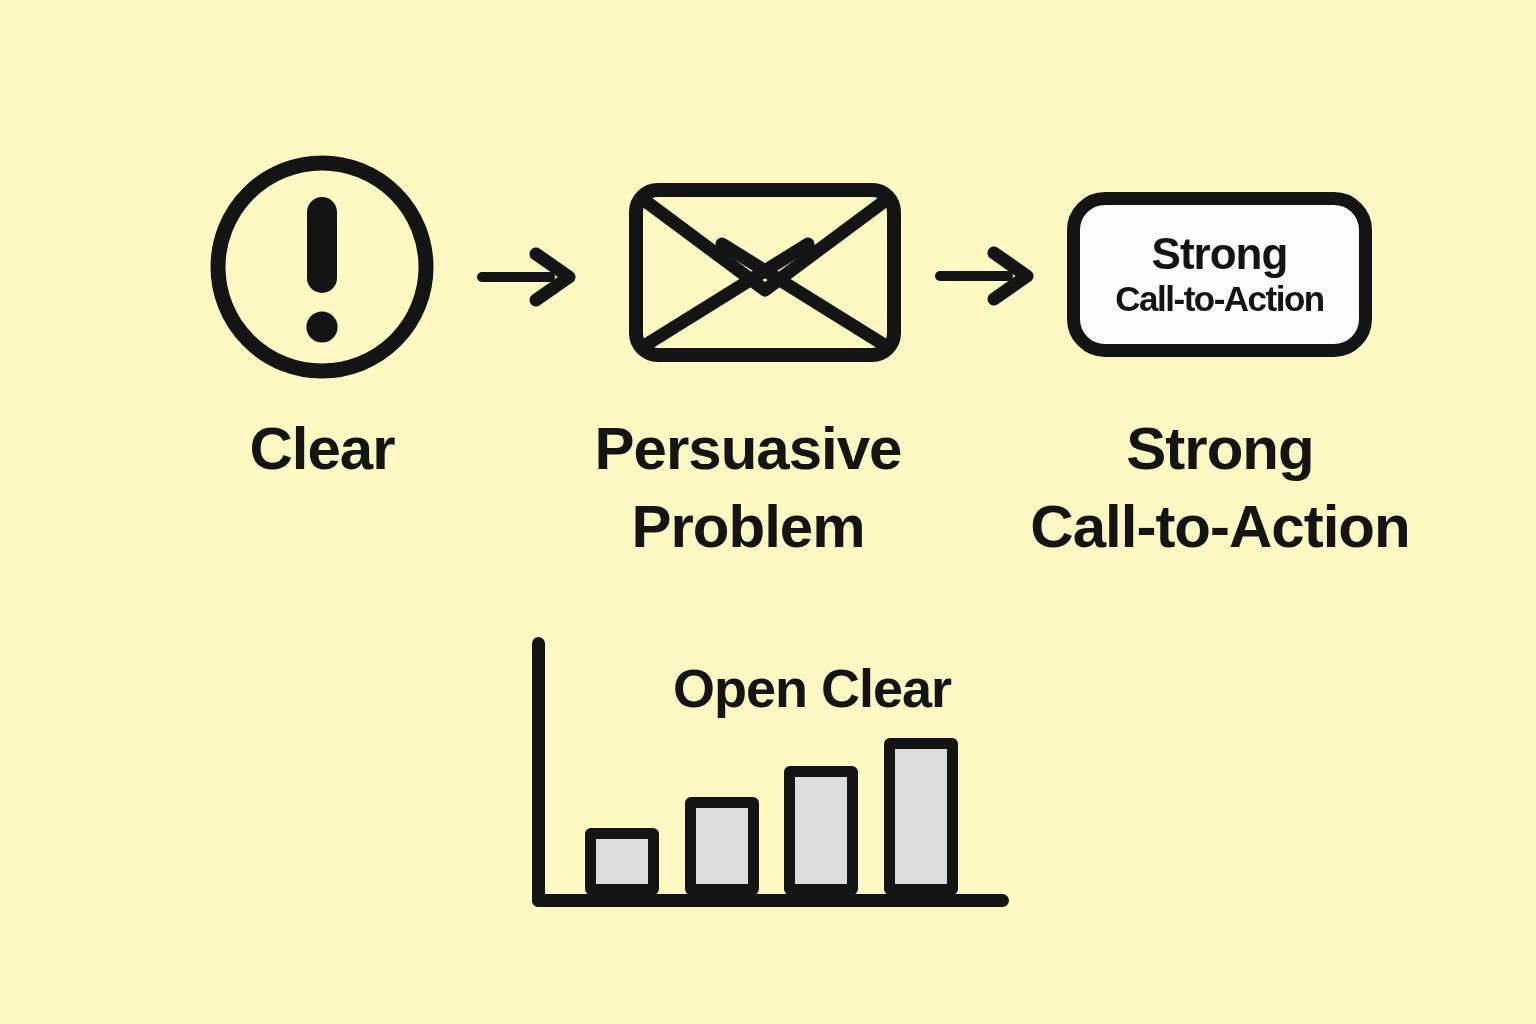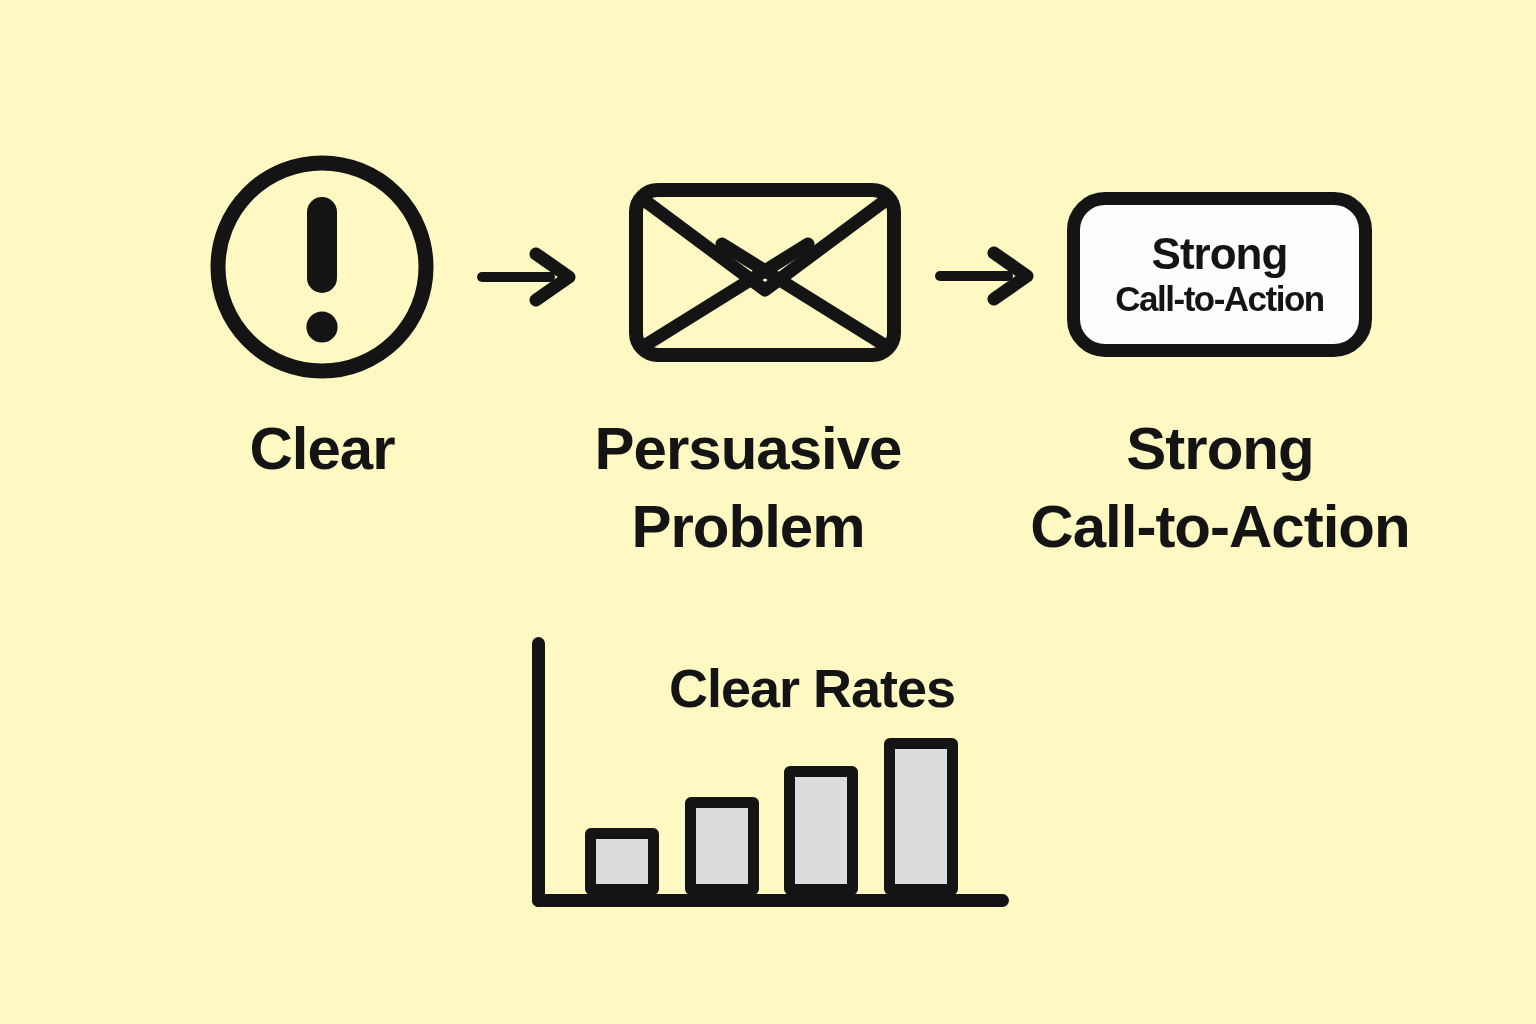--- a/index.html
+++ b/index.html
@@ -111,21 +111,21 @@
   </div>
   <div class="step-label" style="left:528px;width:440px">
     <div>Persuasive</div>
     <div>Problem</div>
   </div>
   <div class="step-label" style="left:985px;width:470px">
     <div>Strong</div>
     <div>Call-to-Action</div>
   </div>
 
-  <div class="chart-title">Clear Rates</div>
+  <div class="chart-title">Open Clear</div>
   <div class="y-axis"></div>
   <div class="x-axis"></div>
   <div class="bars">
       <div class="bar" style="left: 0px; height: 67px; background: rgb(220, 220, 220); border-color: rgb(20, 20, 20);"></div>
       <div class="bar" style="left: 100px; height: 98px; background: rgb(220, 220, 220); border-color: rgb(20, 20, 20);"></div>
       <div class="bar" style="left: 199px; height: 129px; background: rgb(220, 220, 220); border-color: rgb(20, 20, 20);"></div>
       <div class="bar" style="left: 299px; height: 157px; background: rgb(220, 220, 220); border-color: rgb(20, 20, 20);"></div>
     </div>
 
 </div>

